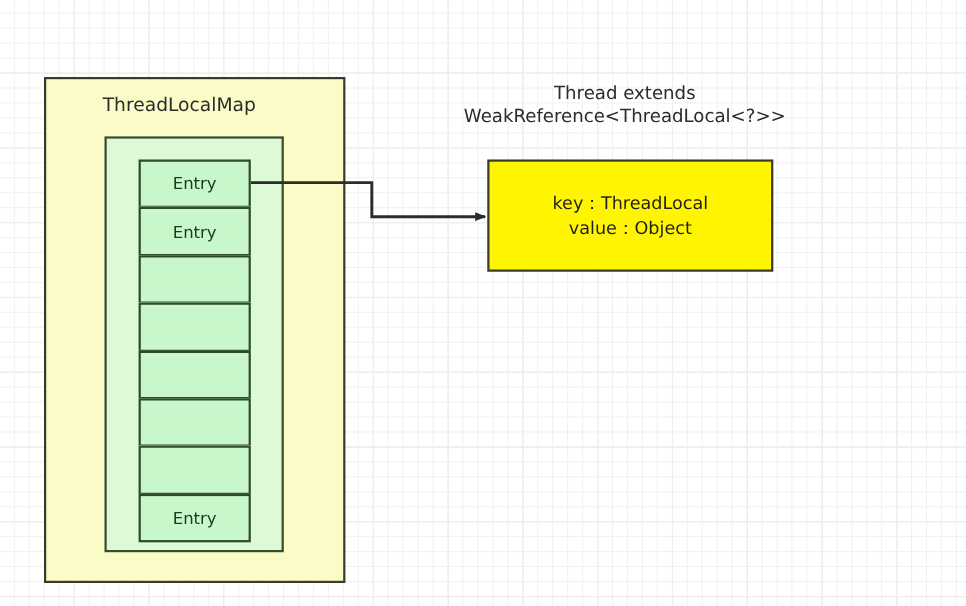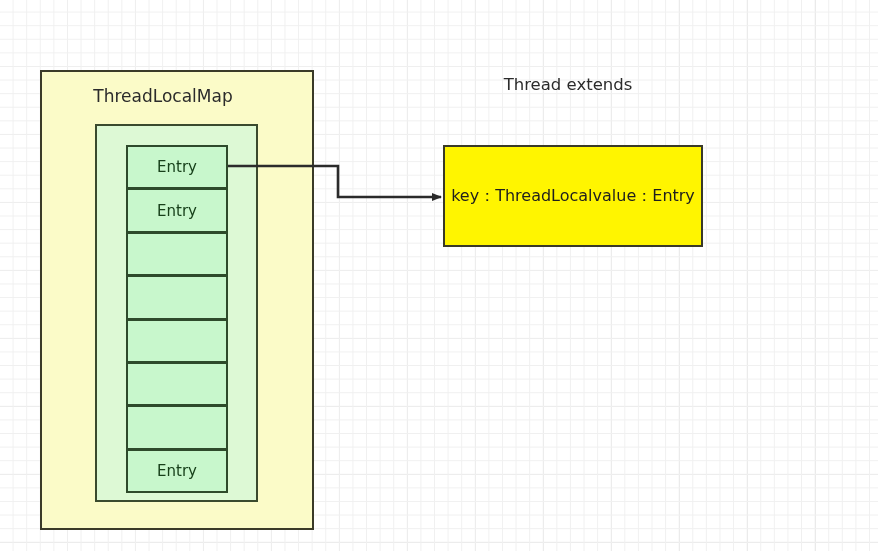--- a/index.html
+++ b/index.html
@@ -108,21 +108,21 @@
 
   
   #detail-box {
     position: absolute;
     left: 443px; top: 145px;
     width: 260px; height: 102px;
     background: #fff500;
     border: 2px solid #3a3a28;
     box-sizing: border-box;
     display: flex;
-    flex-direction: row;
+    flex-direction: column;
     align-items: center;
     justify-content: center;
     color: #1e1e1e;
   }
   #detail-box .detail-line {
     font-size: 16px;
     line-height: 1.45;
     white-space: pre;
   }
 
@@ -153,29 +153,30 @@
     <div class="entry-cell"></div>
     <div class="entry-cell"></div>
     <div class="entry-cell"></div>
     <div class="entry-cell"></div>
     <div class="entry-cell"></div>
     <div class="entry-cell">Entry</div>
   </div>
 
   <div class="label" id="entry-extends-label">
     <div>Thread extends</div>
+    <div>WeakReference&lt;ThreadLocal&lt;?&gt;&gt;</div>
   </div>
 
   <svg id="connector" viewBox="0 0 878 551" width="878" height="551">
     <defs>
       <marker id="arrowhead" markerWidth="10" markerHeight="8" refX="9" refY="4" orient="auto" markerUnits="userSpaceOnUse">
         <path d="M0,0 L10,4 L0,8 z" fill="#2b2b2b"></path>
       </marker>
     </defs>
     <path d="M228,166 L338,166 L338,197 L441,197" fill="none" stroke="#2b2b2b" stroke-width="2.6" stroke-linejoin="miter" stroke-linecap="butt" marker-end="url(#arrowhead)"></path>
   </svg>
 
   <div id="detail-box">
     <div class="detail-line">key：ThreadLocal</div>
-    <div class="detail-line">value：Entry</div>
+    <div class="detail-line">value：Object</div>
   </div>
 
 </div>
 
 </body></html>

